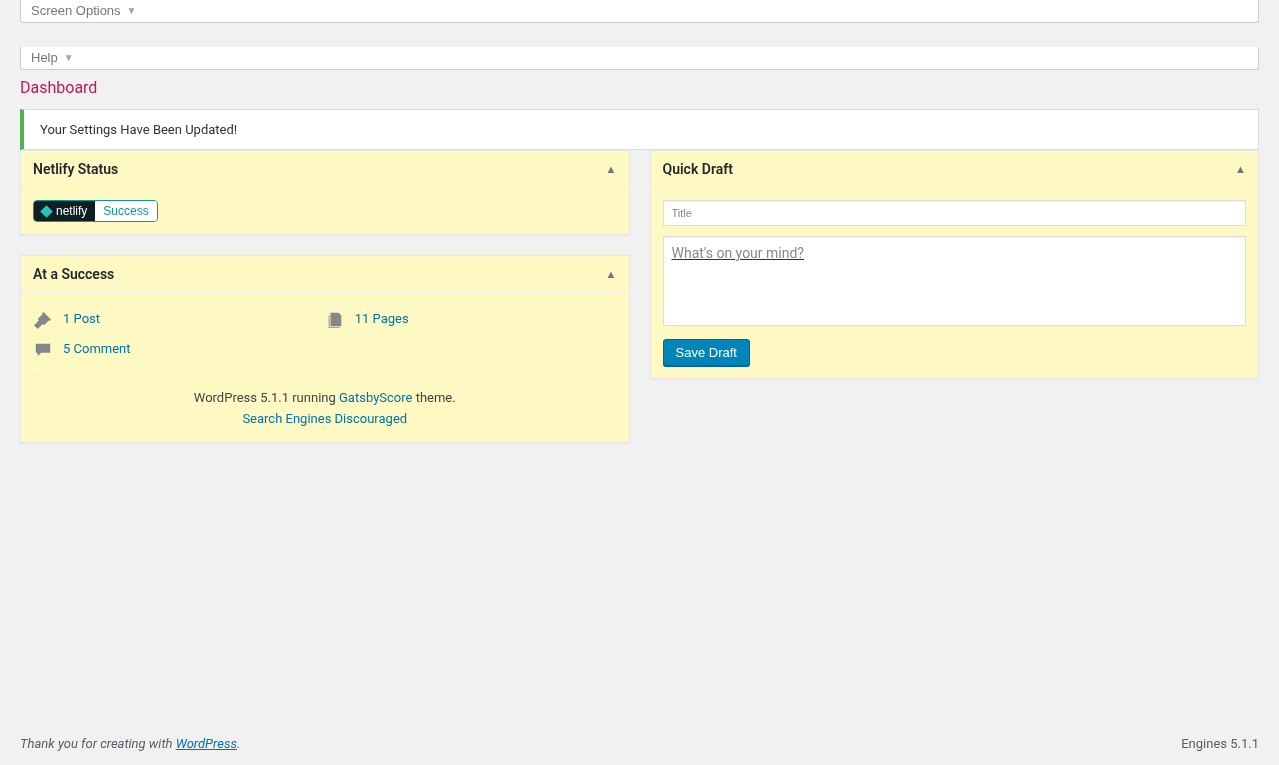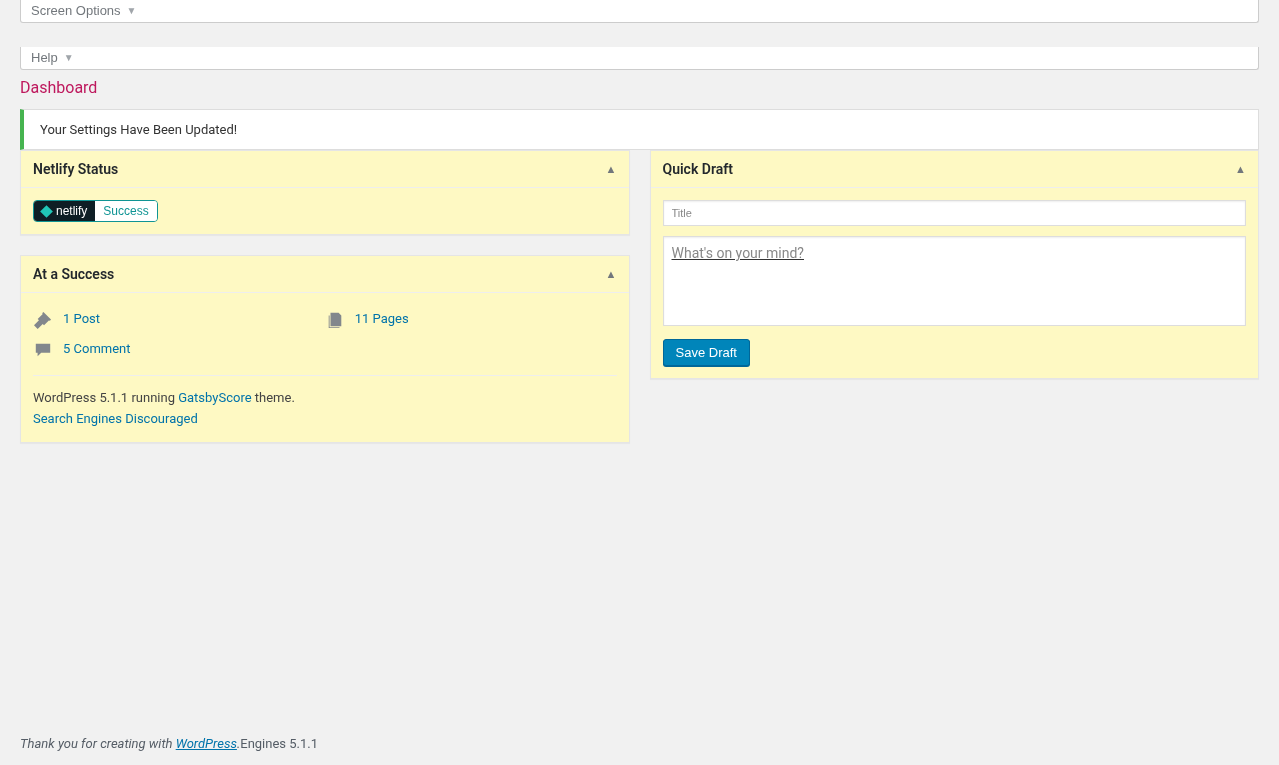--- a/index.html
+++ b/index.html
@@ -137,20 +137,21 @@
     padding: 6px 0;
   }
   .glance-item .icon { color: #82878c; width: 20px; display:flex; align-items:center; justify-content:center;}
   .glance-item a { color: #0073aa; text-decoration: none; font-size: 13px; }
   .glance-meta {
     border-top: 1px solid #eee;
     padding-top: 12px;
     font-size: 13px;
     color: #444;
     line-height: 1.6;
+    text-align: center;
   }
   .glance-meta a { color: #0073aa; text-decoration: none; }
   
   .qd-input {
     width: 100%;
     border: 1px solid #ddd;
     padding: 6px 8px;
     font-size: 11px;
     color: #333;
     margin-bottom: 10px;
@@ -180,20 +181,21 @@
     border-radius: 3px;
     cursor: pointer;
     box-shadow: 0 1px 0 #006799;
   }
   
   .footer {
     position: absolute;
     left: 0; right: 0; bottom: 0;
     padding: 14px 20px;
     display: flex;
+    justify-content: space-between;
     align-items: center;
     color: #555d66;
     font-size: 13px;
   }
   .footer .thanks { font-style: italic; }
   .footer a { color: #0073aa; text-decoration: underline; }
   svg { display: block; }
 </style>
 </head>
 <body>

